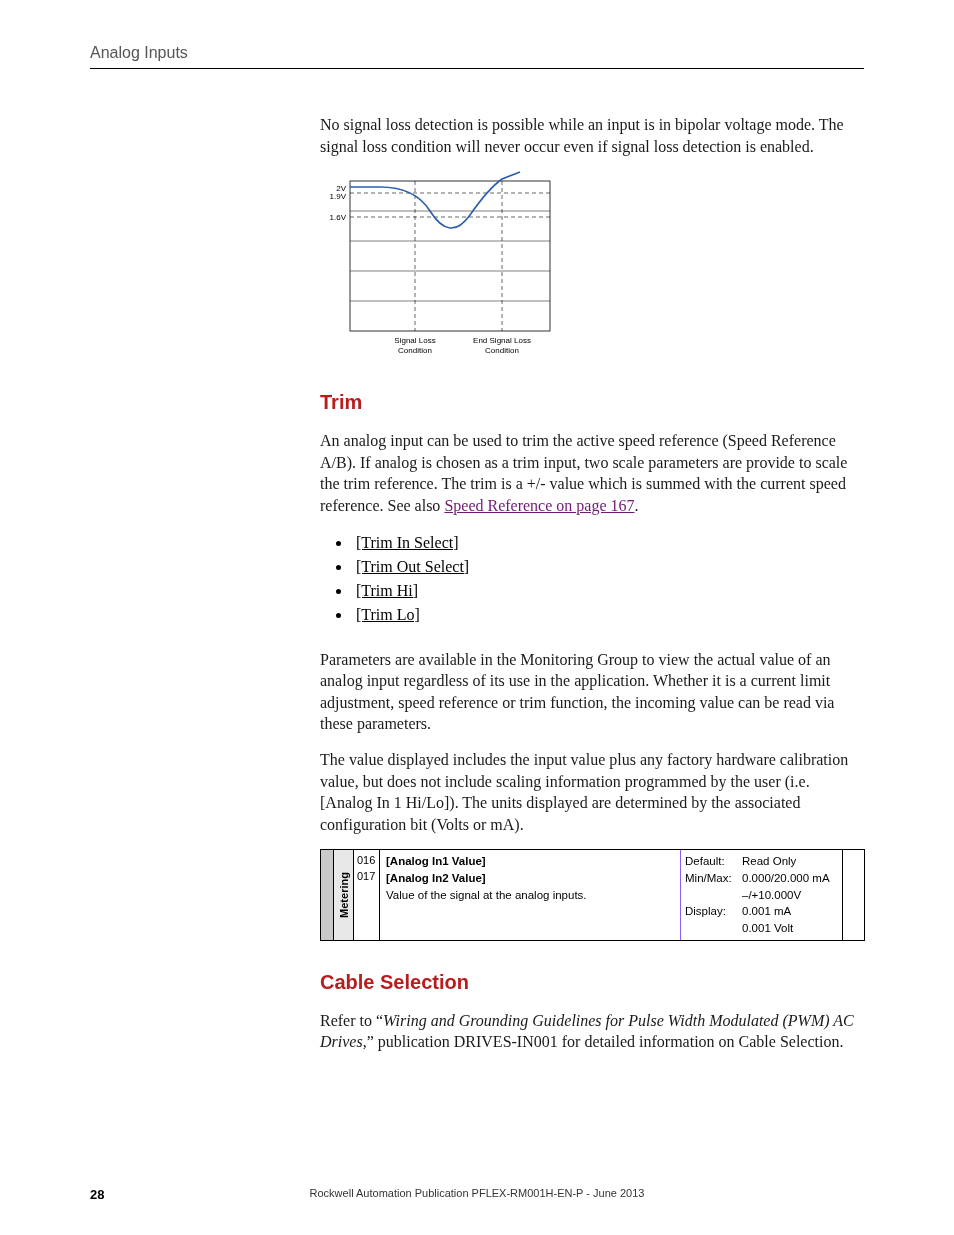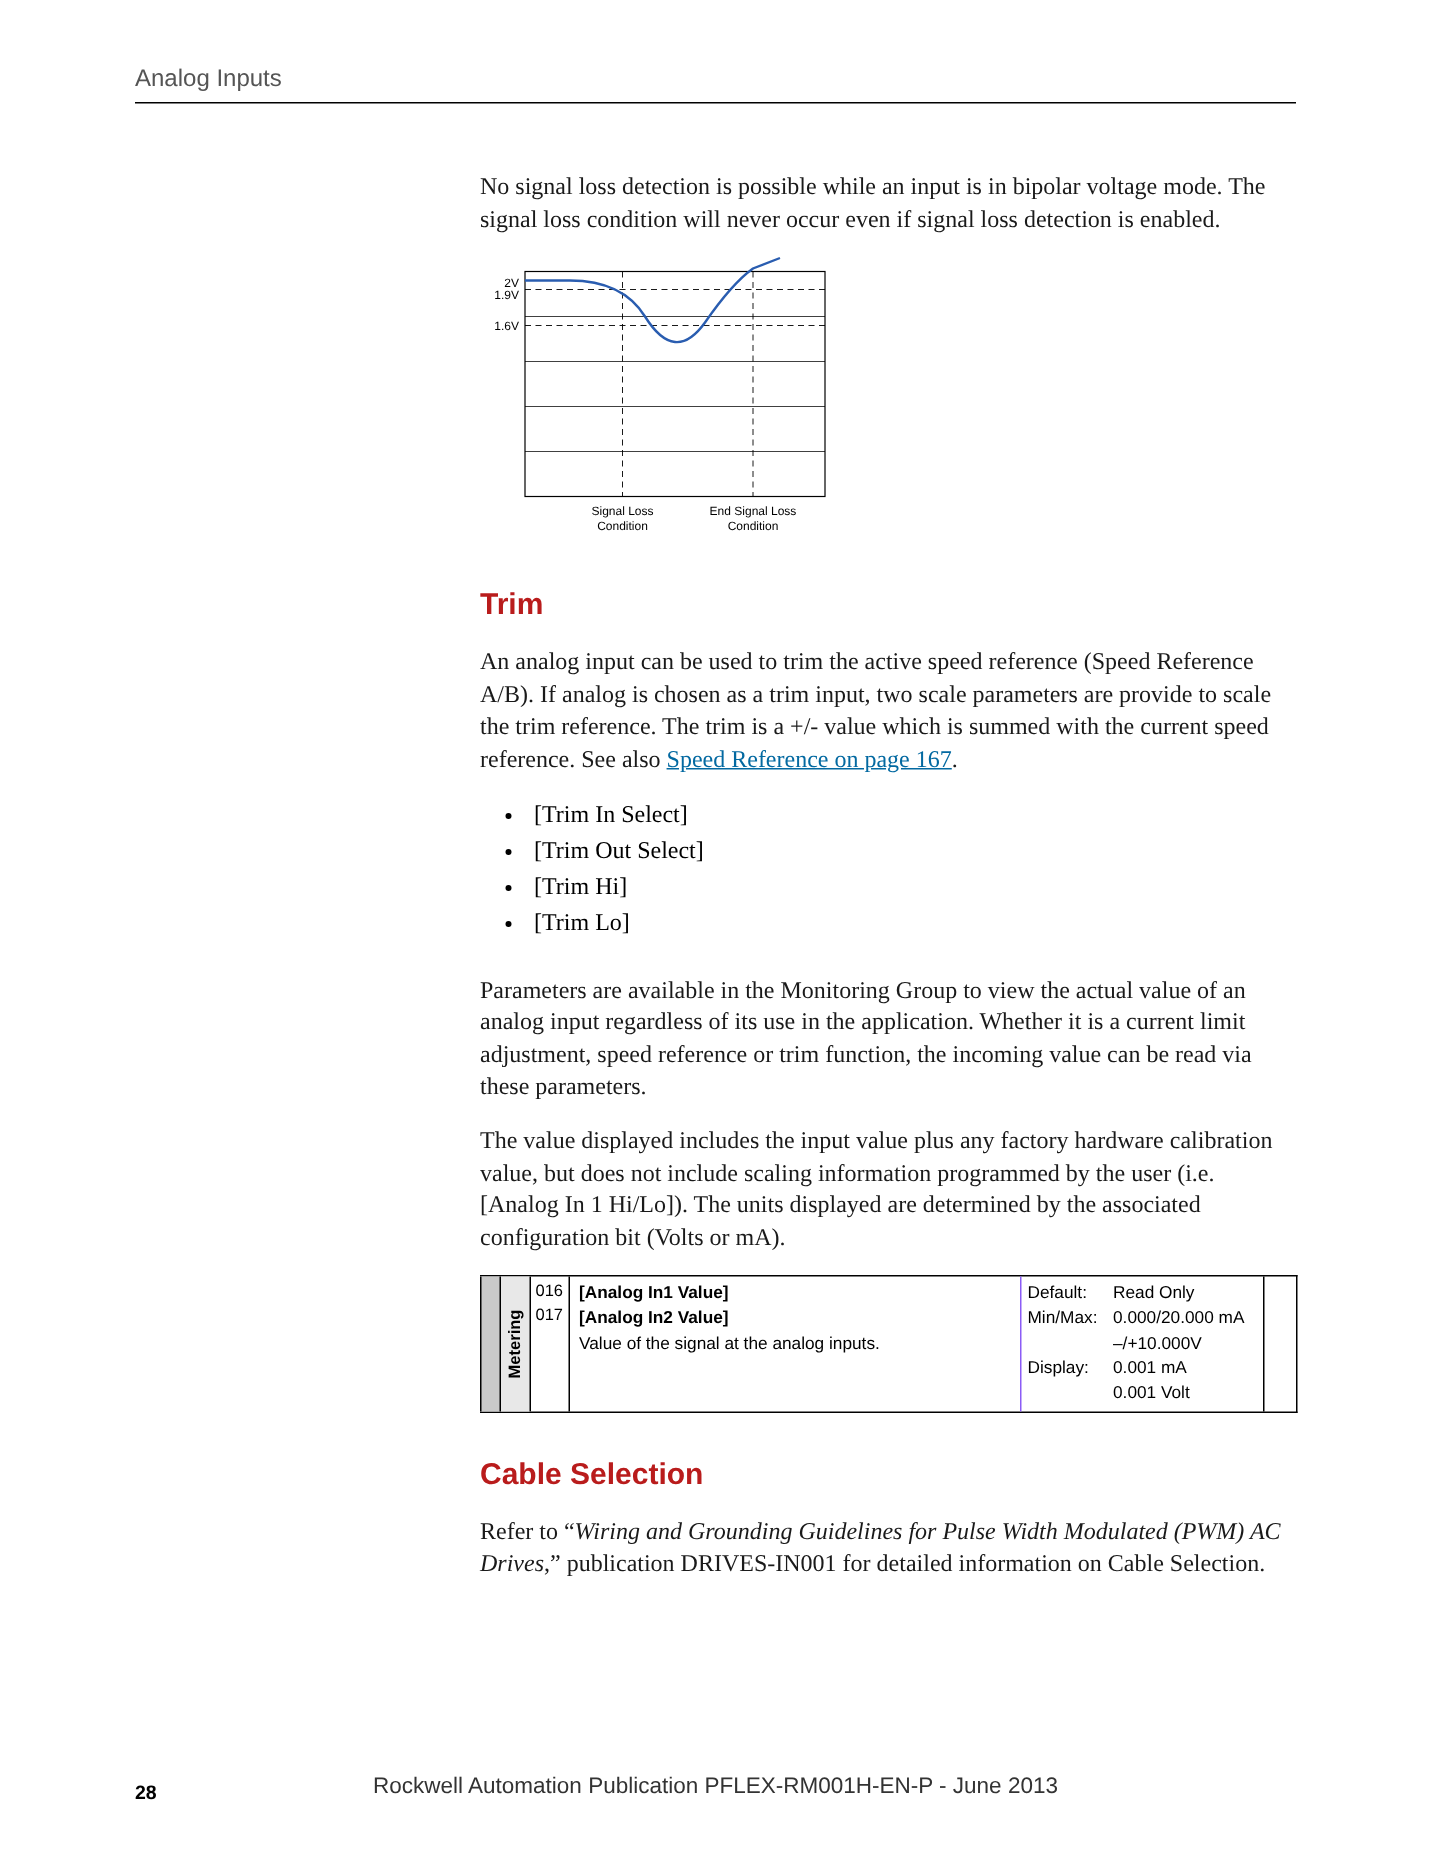--- a/index.html
+++ b/index.html
@@ -35,24 +35,25 @@
   .chart-wrap {
     margin: 8px 0 26px 0;
   }
   .h2 {
     font-family: 'Segoe UI Semibold', 'Segoe UI', Arial, sans-serif;
     font-weight: 600;
     font-size: 20px;
     margin-bottom: 16px;
     color: #b91c1c;
   }
-  a.link { color: #0369a1; }
+  a.link { color: #701a75; }
   ul.bullets {
     list-style: disc;
     margin: 0 0 22px 32px;
+    text-decoration: underline;
   }
   ul.bullets li {
     font-size: 16px;
     line-height: 1.5;
     padding-left: 4px;
   }
   .param-table {
     border: 1px solid #000;
     border-left: none;
     display: flex;
@@ -110,21 +111,21 @@
   }
   .pt-spacer { height: 16px; }
   .italic { font-style: italic; }
   .footer {
     position: absolute;
     bottom: 36px;
     left: 0;
     width: 954px;
     text-align: center;
     font-family: 'Segoe UI', Arial, sans-serif;
-    font-size: 15px;
+    font-size: 11px;
     color: #333;
   }
   .page-num {
     position: absolute;
     bottom: 33px;
     left: 90px;
     font-family: 'Segoe UI', Arial, sans-serif;
     font-weight: 700;
     font-size: 13px;
   }

